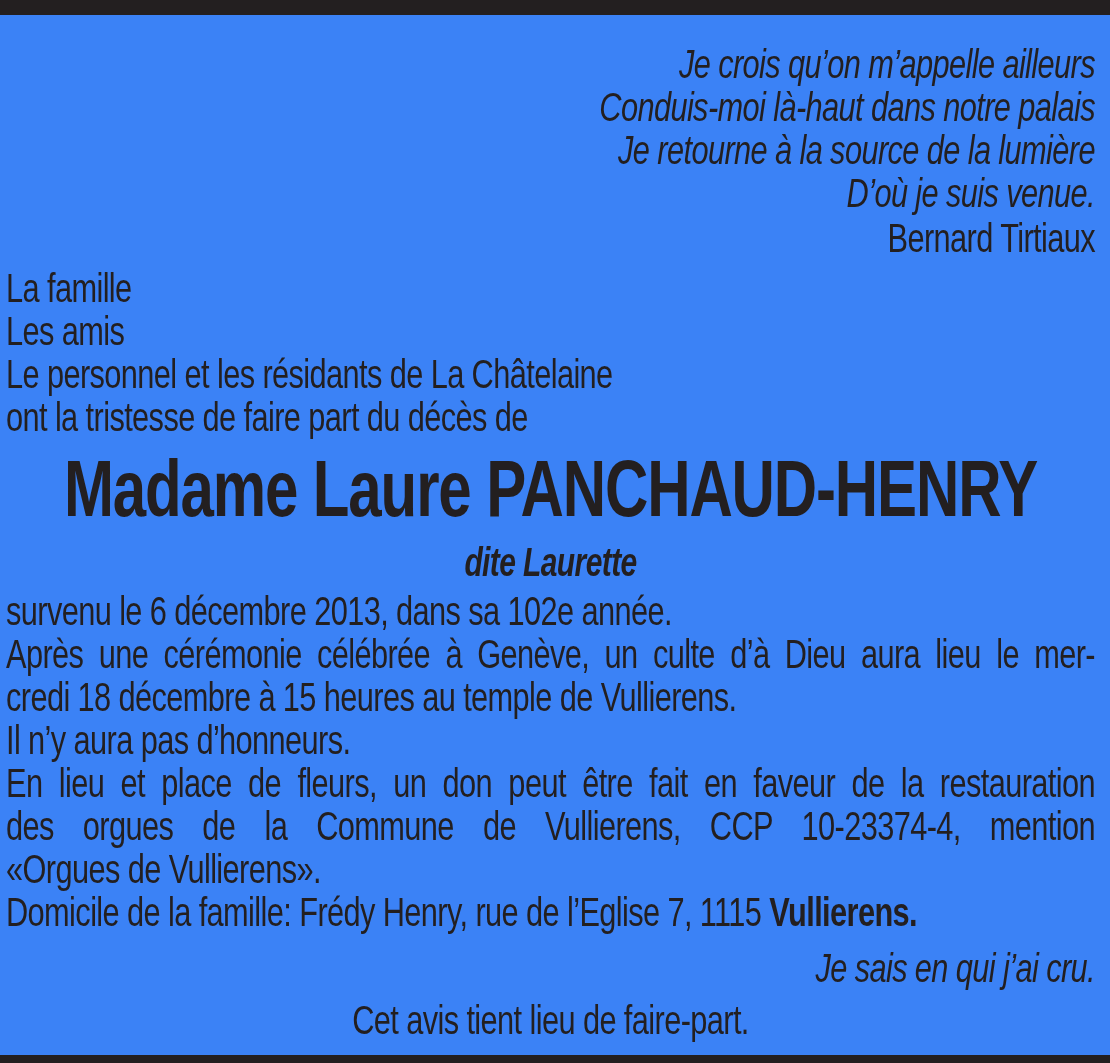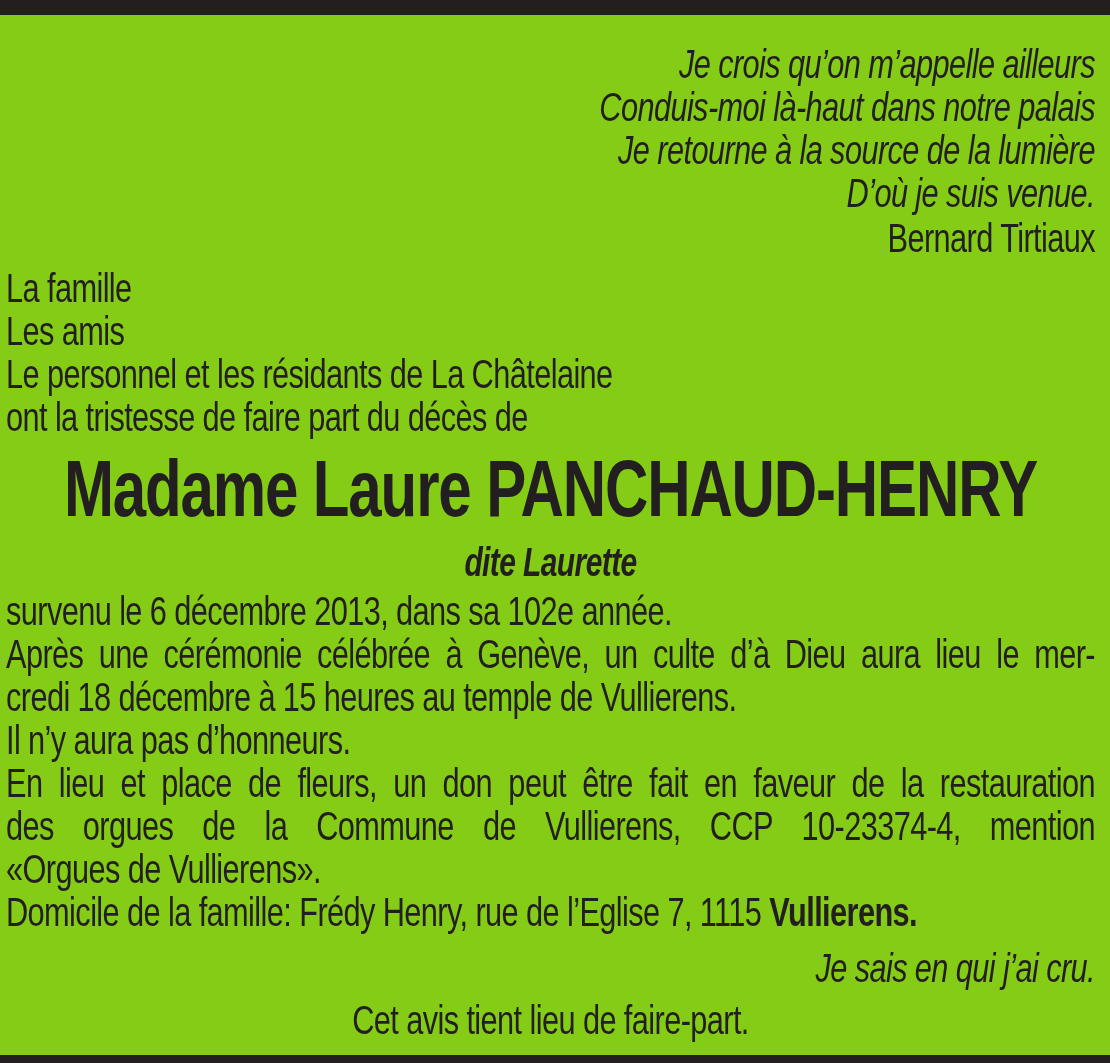--- a/index.html
+++ b/index.html
@@ -4,21 +4,21 @@
 <style>
   html, body {
     margin: 0;
     padding: 0;
     background: #ffffff;
   }
   .page {
     position: relative;
     width: 1110px;
     height: 1063px;
-    background: #84cc16;
+    background: #3b82f6;
     overflow: hidden;
     font-family: "Liberation Sans", sans-serif;
   }
   .rule {
     position: absolute;
     left: 0;
     width: 100%;
     background: #231f20;
   }
   .rule.top { top: 0; height: 15px; }

